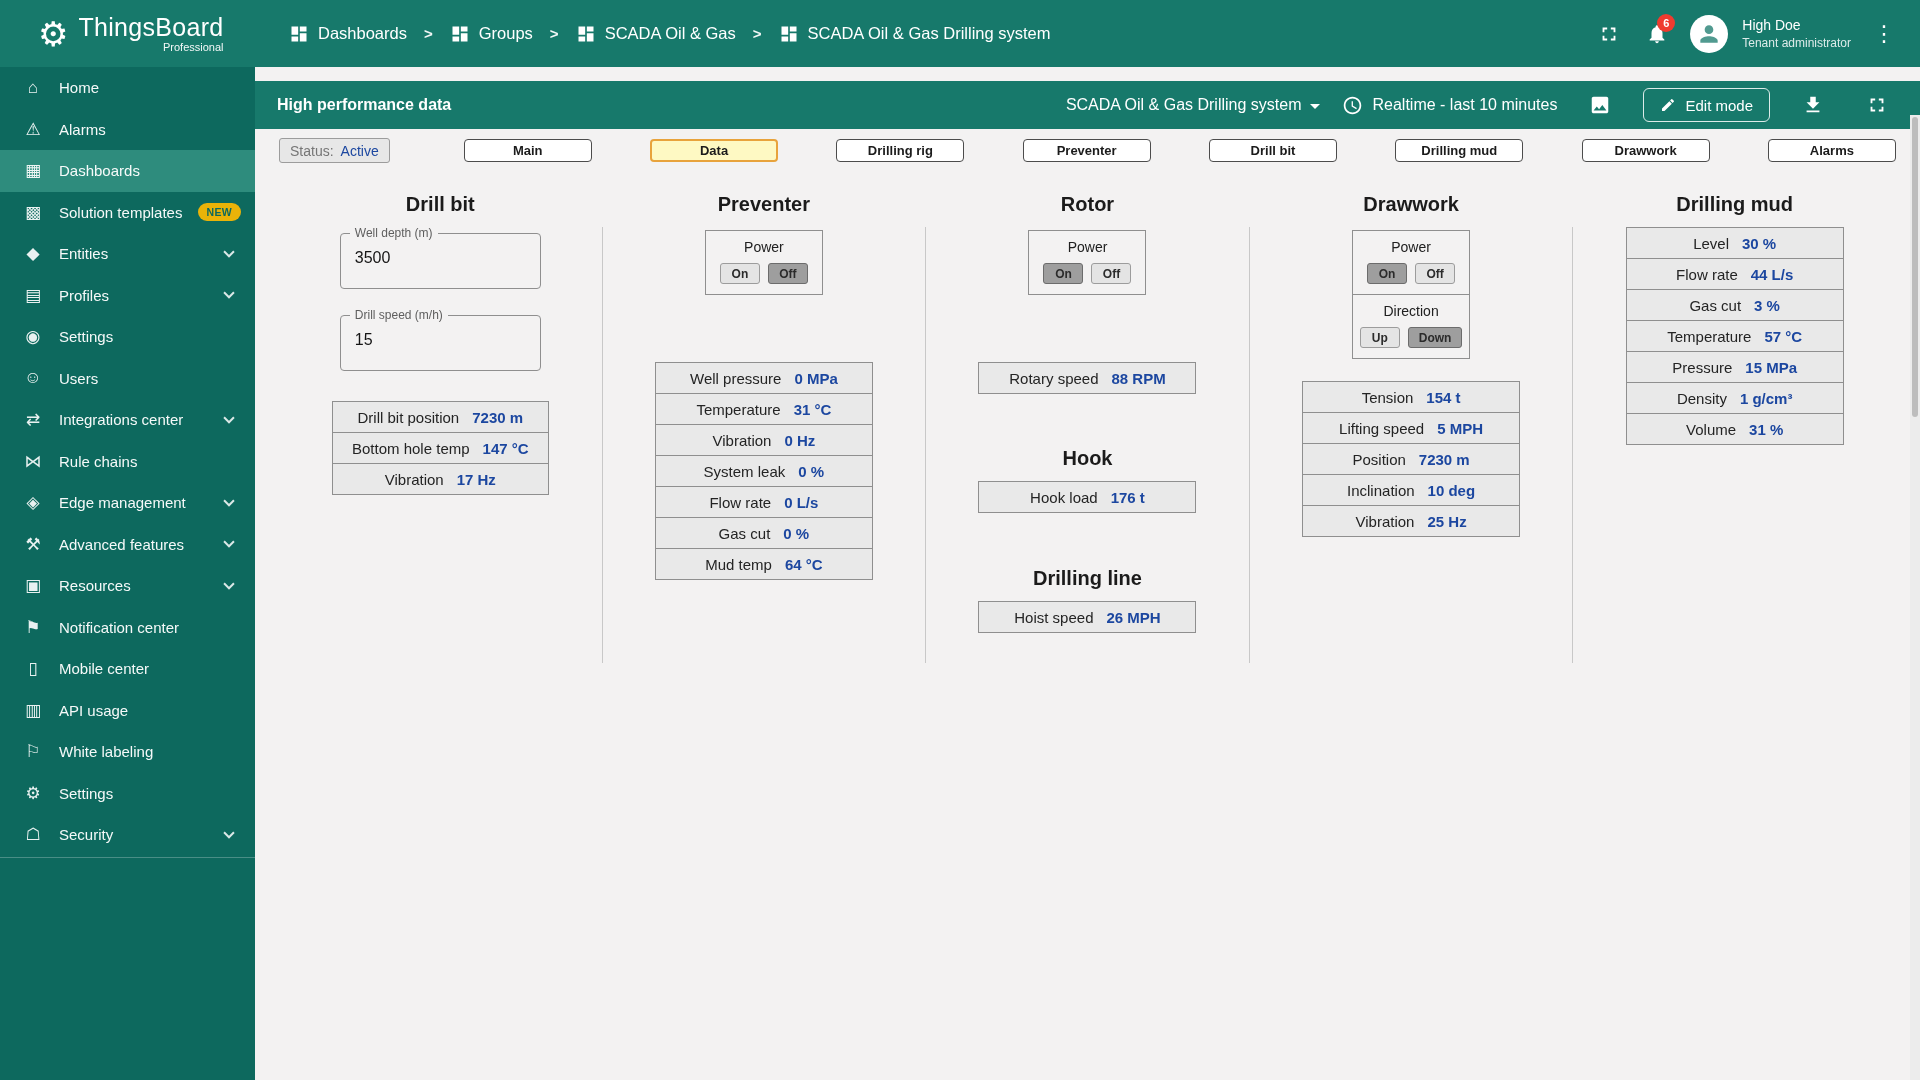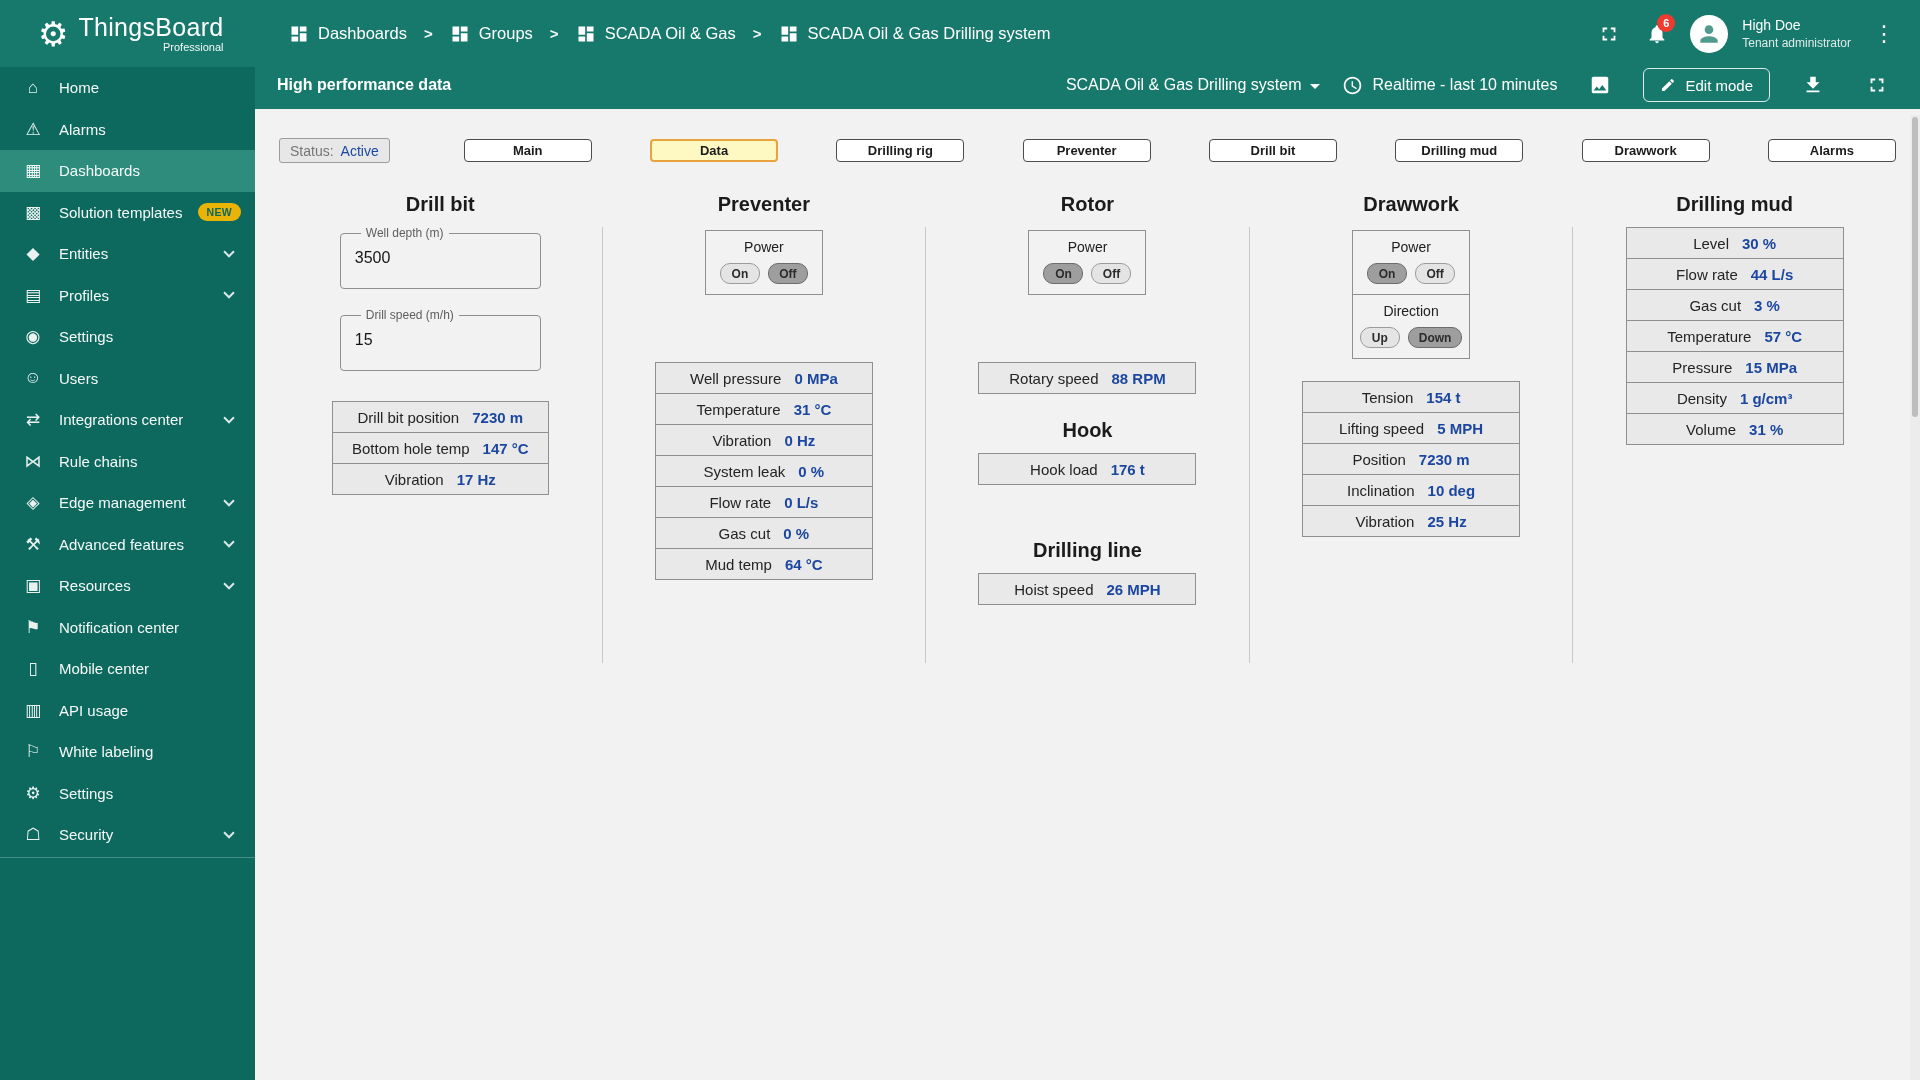--- a/index.html
+++ b/index.html
@@ -38,21 +38,21 @@
     color:rgba(255,255,255,.96); font-size:15px; }
   .side-item.active { background:var(--teal-active); }
   .side-glyph { width:22px; text-align:center; font-size:17px; opacity:.95; }
   .chev { width:8px; height:8px; border-right:2px solid rgba(255,255,255,.85); border-bottom:2px solid rgba(255,255,255,.85);
     transform:rotate(45deg); margin-left:auto; margin-right:22px; margin-top:-4px; }
   .new-badge { margin-left:auto; margin-right:14px; background:#eab308; color:#0d695e;
     font-size:10.5px; font-weight:700; border-radius:10px; padding:3px 9px; letter-spacing:.3px; }
   .side-divider { border-top:1px solid rgba(255,255,255,.25); margin-top:1px; }
 
   
-  .toolbar { position:fixed; top:61px; left:255px; right:0; height:48px; background:var(--teal);
+  .toolbar { position:fixed; top:81px; left:255px; right:0; height:48px; background:var(--teal);
     color:#fff; display:flex; align-items:center; padding:0 22px; z-index:10;justify-content:flex-end; }
   .tb-title { font-size:16px; font-weight:700; }
   .tb-right { margin-left:auto; display:flex; align-items:center; gap:22px; }
   .tb-select { display:flex; align-items:center; gap:9px; font-size:16px; }
   .caret { width:0; height:0; border-left:5px solid transparent; border-right:5px solid transparent; border-top:5px solid #fff; margin-top:2px; }
   .tb-time { display:flex; align-items:center; gap:9px; font-size:16px; }
   .edit-btn { display:flex; align-items:center; gap:9px; border:1px solid rgba(255,255,255,.85); border-radius:6px;
     height:34px; padding:0 16px; font-size:15px; font-weight:500; }
 
   
@@ -67,40 +67,40 @@
     font-size:13px; font-weight:700; color:#1b1b1b; display:flex; align-items:center; justify-content:center;
     font-family:inherit; }
   .tab-btn.selected { background:#fef9c3; border:2px solid #e8a33c; }
 
   .columns { display:flex; margin-top:28px; }
   .col { flex:1; display:flex; flex-direction:column; align-items:center; }
   .vdivider { width:1px; background:#c8c8c8; height:436px; margin-top:36px; }
   .col-title { font-size:20px; font-weight:700; color:#1b1b1b; line-height:26px; }
 
   .outlined-field { position:relative; width:201px; height:56px; border:1px solid var(--cellb); border-radius:4px; background:transparent; }
-  .outlined-field .flabel { position:absolute; top:-8px; left:20px; background:#f3f2f2; padding:0 5px; font-size:12px; color:#5e5e5e; }
+  .outlined-field .flabel { position:absolute; top:-8px; left:9px; background:#f3f2f2; padding:0 5px; font-size:12px; color:#5e5e5e; }
   .outlined-field .fvalue { padding:15px 14px; font-size:16px; color:#161616; }
   .mt16{margin-top:16px;} .mt26{margin-top:26px;} .mt30{margin-top:30px;}
   .mt13{margin-top:13px;} .mt67{margin-top:67px;} .mt10{margin-top:10px;}
-  .mt51{margin-top:23px;} .mt52{margin-top:52px;} .mt22{margin-top:22px;}
+  .mt51{margin-top:51px;} .mt52{margin-top:52px;} .mt22{margin-top:22px;}
 
   .rows { display:flex; flex-direction:column; width:218px; }
   .rows.narrow { width:217px; }
   .row-cell { height:32px; background:var(--cell); border:1px solid var(--cellb); margin-top:-1px;
     display:flex; align-items:center; justify-content:center; gap:13px; }
   .row-cell:first-child { margin-top:0; }
   .rlabel { font-size:15px; color:#242424; }
   .rvalue { font-size:15px; color:var(--blue); font-weight:600; }
 
   .panel { width:118px; border:1px solid var(--cellb); padding:8px 0 10px; display:flex;
     flex-direction:column; align-items:center; gap:8px; }
   .panel + .panel { margin-top:-1px; }
   .panel-label { font-size:14px; color:#202020; }
   .toggle-row { display:flex; gap:8px; }
-  .tbtn { min-width:40px; padding:0 10px; height:21px; border-radius:10px; font-size:12px; font-weight:700;
+  .tbtn { min-width:40px; padding:0 10px; height:21px; border-radius:3px; font-size:12px; font-weight:700;
     color:#2b2b2b; background:#e4e4e4; border:1px solid #9c9c9c; display:flex; align-items:center; justify-content:center;
     font-family:inherit; }
   .tbtn.selected { background:#9e9e9e; border-color:#6c6c6c; }
 
   .scrollbar { position:fixed; top:115px; right:0; bottom:0; width:10px; background:#ececec; z-index:30; }
   .scroll-thumb { margin:2px; height:300px; background:#bdbdbd; border-radius:4px; }
 </style>
 </head>
 <body>
 

